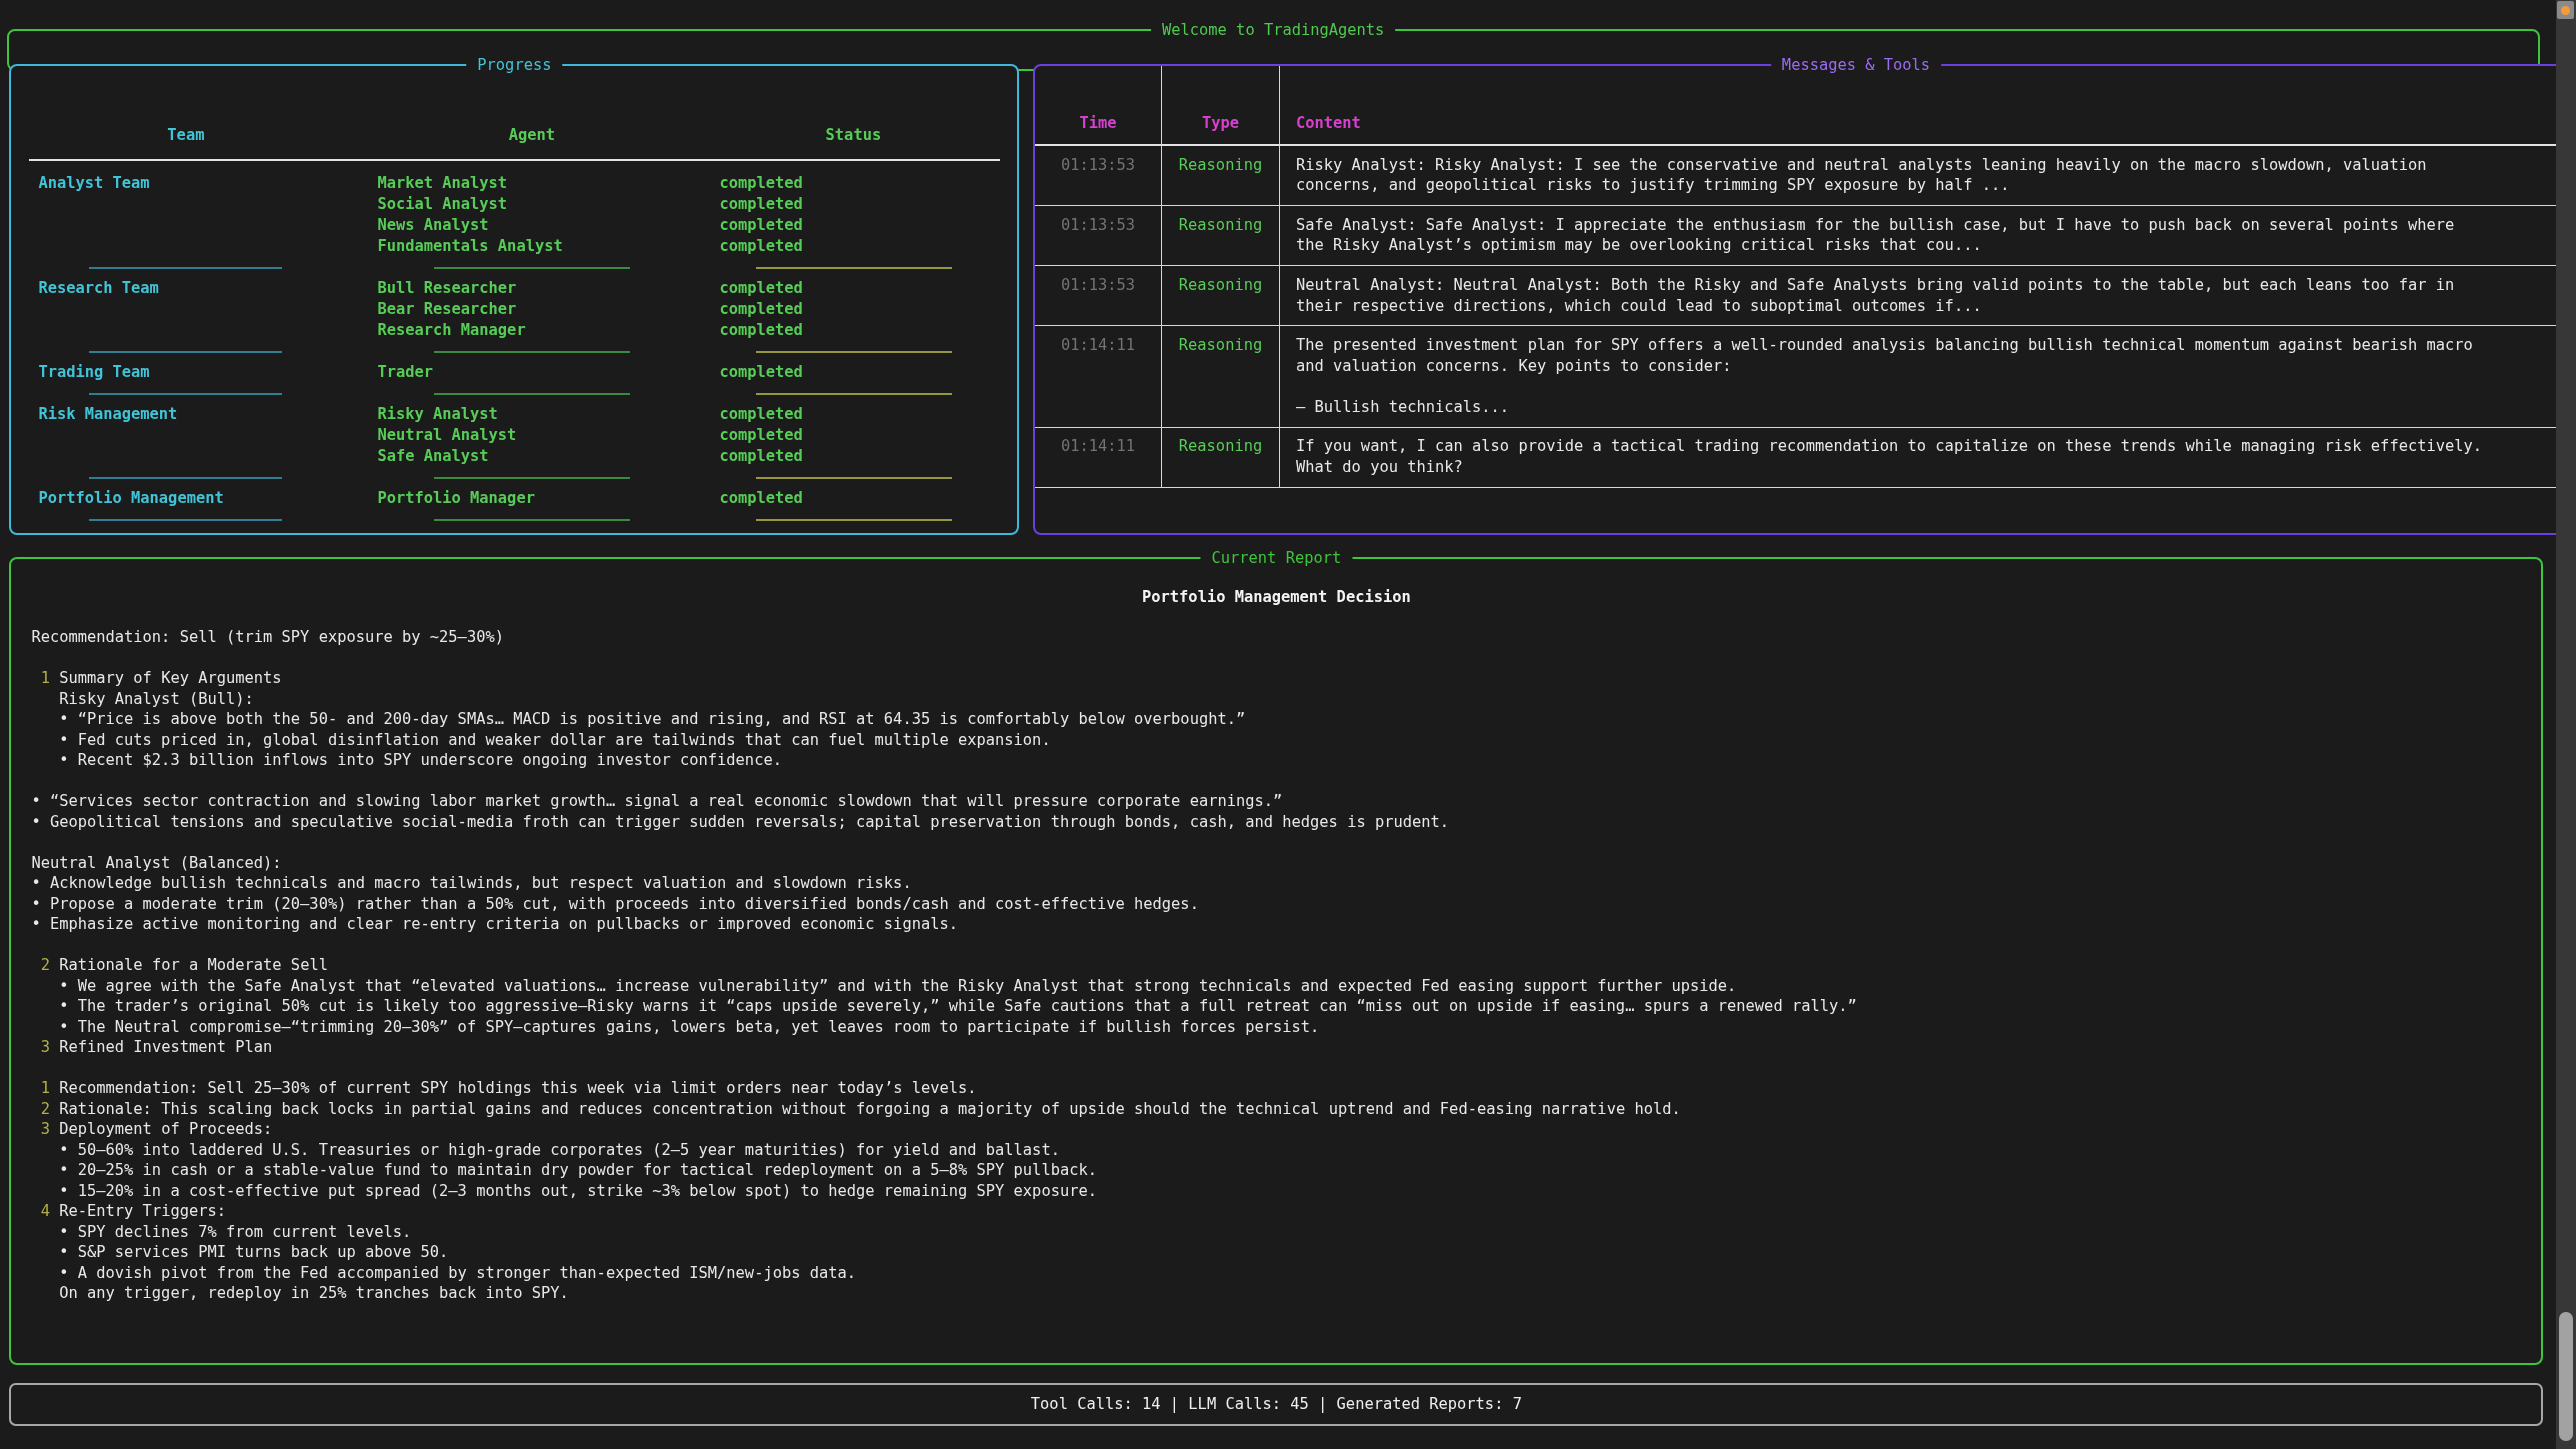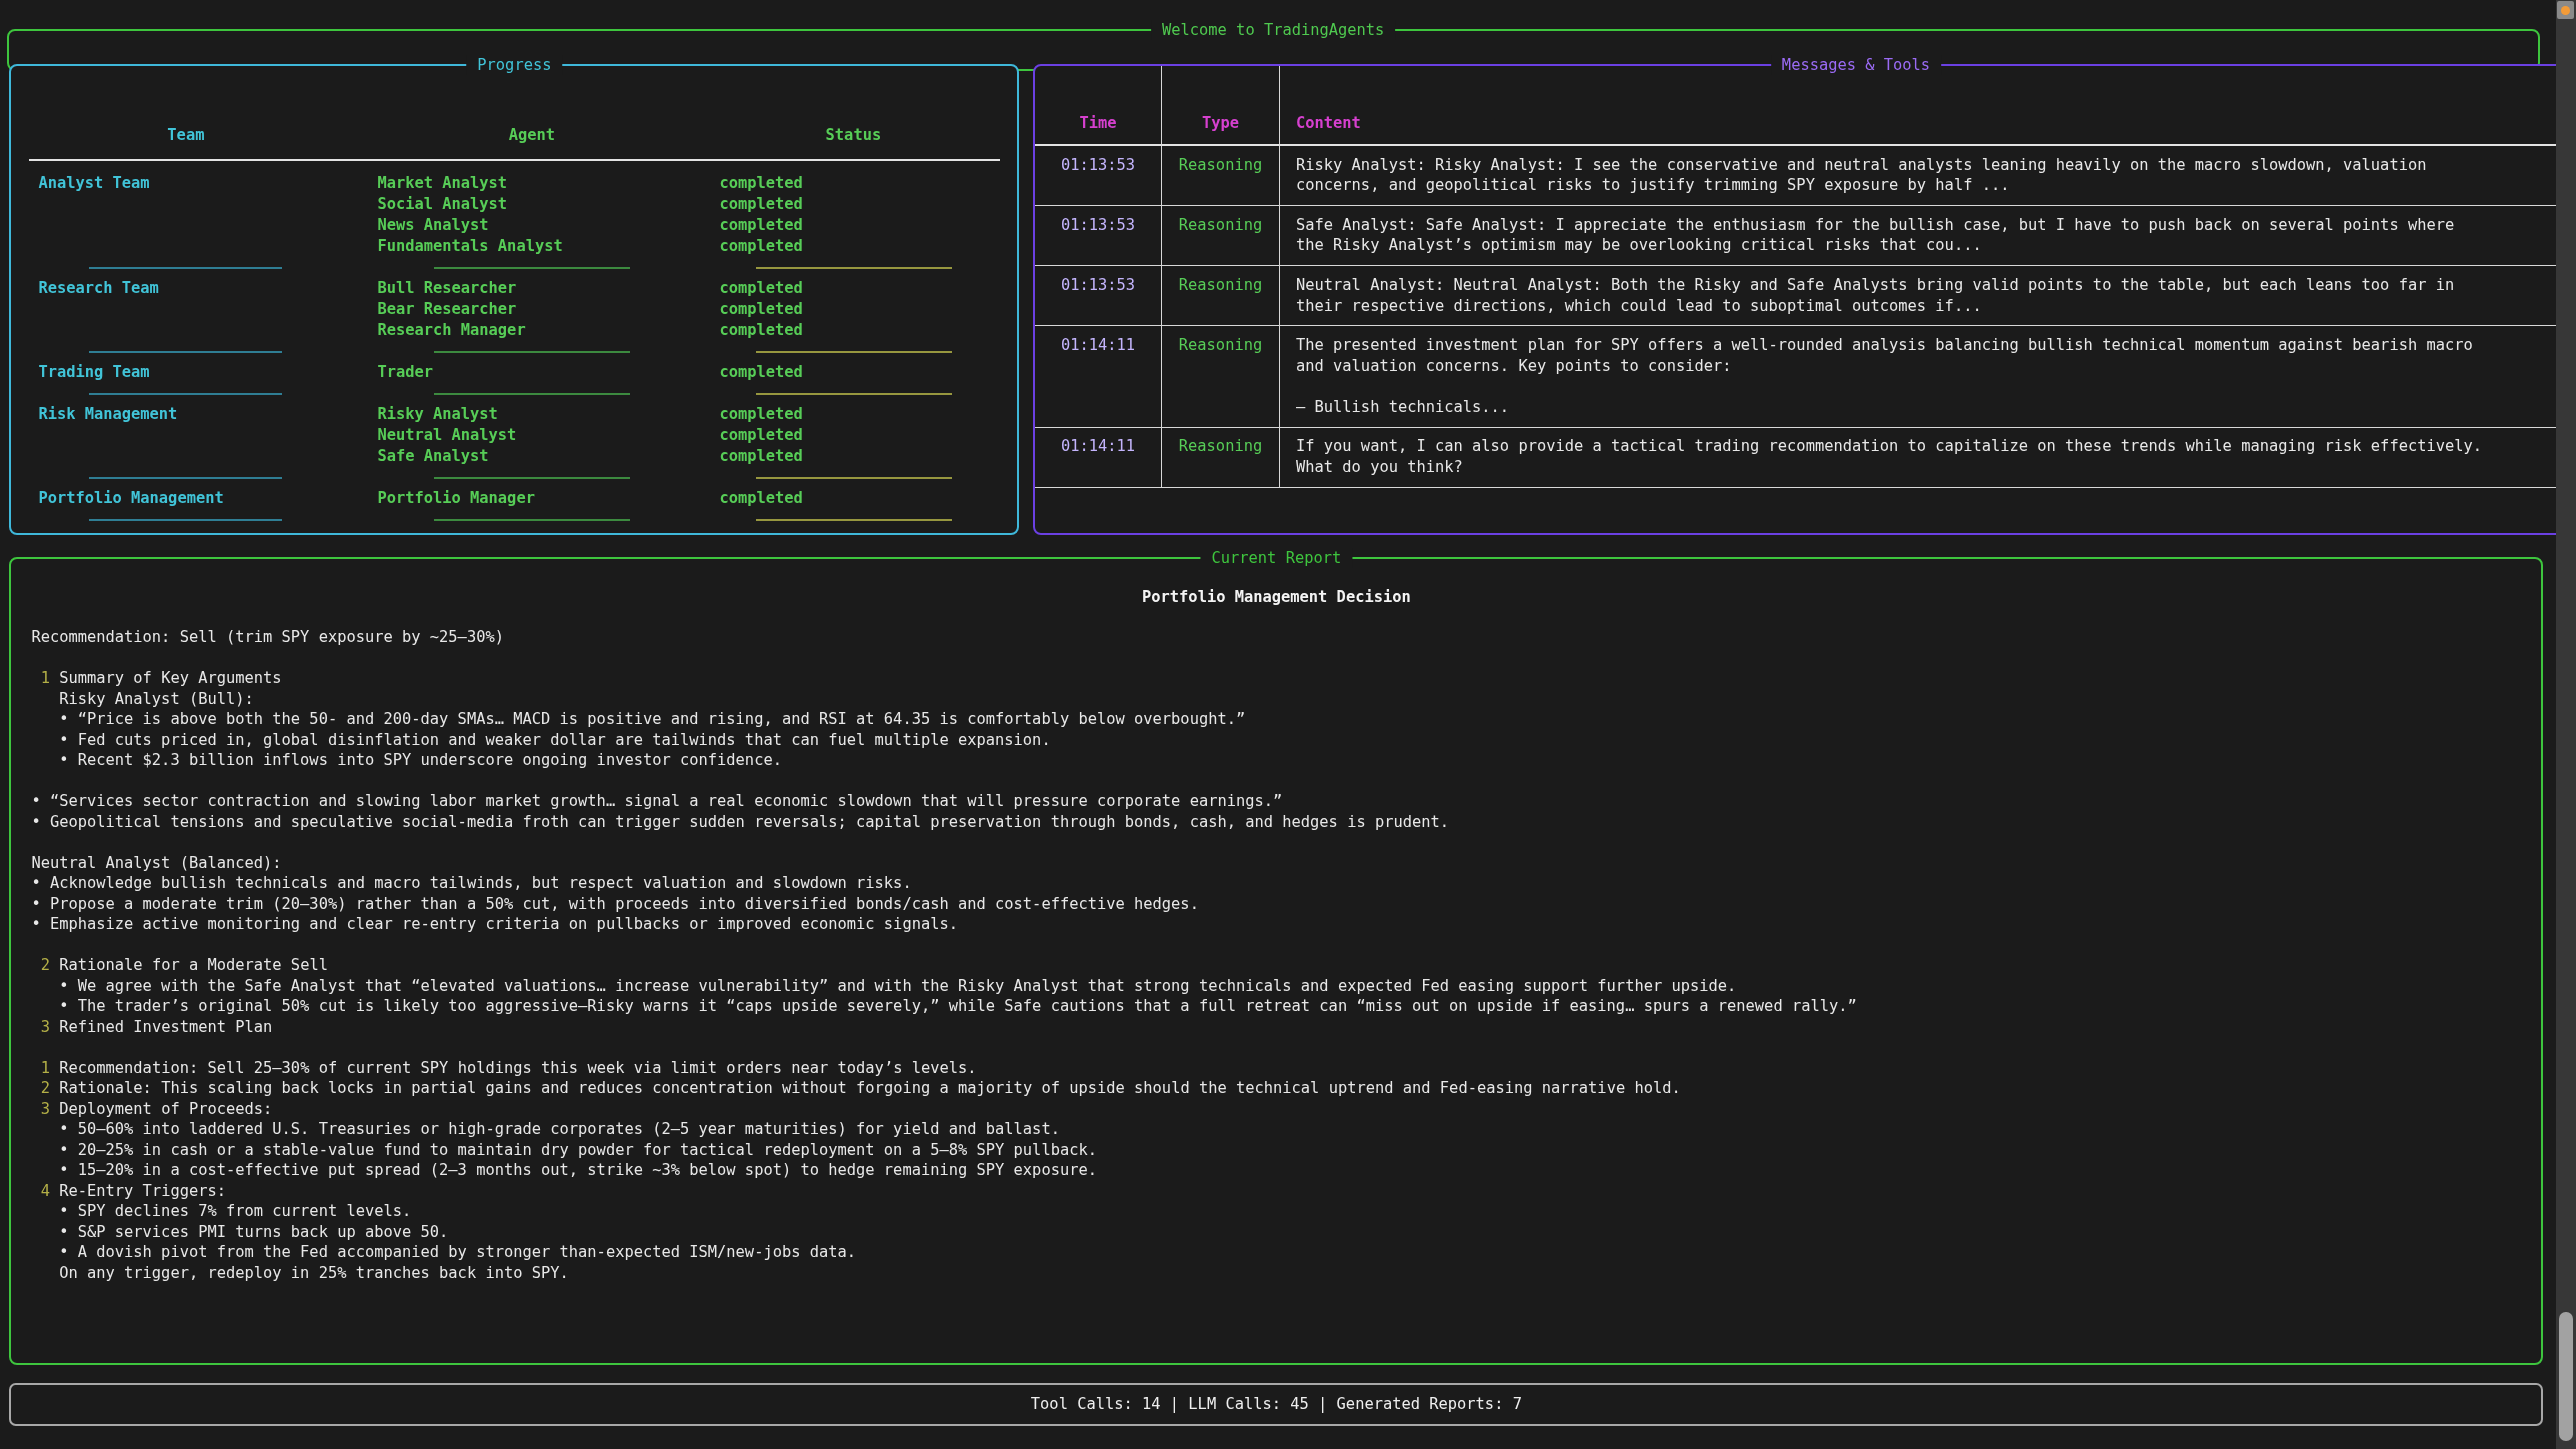--- a/index.html
+++ b/index.html
@@ -33,21 +33,21 @@
   .psep.status { left:745px; width:196px; background:#97973f; }
 
   
   #messages { left:1033px; top:64px; width:1646px; height:471px; border-color:#6b40e3; }
   #messages .panel-title { color:#9b6bf5; }
   .mtable { padding-top:0; }
   .mrow { display:flex; border-bottom:1.3px solid #d8d8d8; }
   .mrow.header { font-weight:bold; color:#d640cf; border-bottom:2px solid #e3e3e3; }
   .mrow.header .mcell { padding-top:47px; padding-bottom:10.7px; }
   .mcell { padding-top:8.7px; padding-bottom:9.4px; }
-  .mcell-time { width:127px; text-align:center; border-right:1.3px solid #d8d8d8; flex:none; color:#c4b5fd; line-height:20.5px; }
+  .mcell-time { width:127px; text-align:center; border-right:1.3px solid #d8d8d8; flex:none; color:#737373; line-height:20.5px; }
   .mcell-type { width:118px; text-align:center; border-right:1.3px solid #d8d8d8; flex:none; color:#57cd57; line-height:20.5px; }
   .mcell-content { flex:1; padding-left:16px; padding-right:10.7px; white-space:pre-wrap; color:#e8e8e8; line-height:20.5px; }
   .mrow.header .mcell-time, .mrow.header .mcell-type { color:#d640cf; }
   .mrow.header .mcell-content { color:#d640cf; }
 
   
   #report { left:9.4px; top:557px; width:2534px; height:808px; border-color:#3ec53e; }
   #report .panel-title { color:#3ec53e; }
   .report-heading { text-align:center; font-weight:bold; color:#f4f4f4; margin-top:28px; height:21px; line-height:21px; }
   .report-body { margin-top:19px; padding-left:20px; }
@@ -231,20 +231,21 @@
       <div class="rline">• Geopolitical tensions and speculative social-media froth can trigger sudden reversals; capital preservation through bonds, cash, and hedges is prudent.</div>
       <div class="rline">&nbsp;</div>
       <div class="rline">Neutral Analyst (Balanced):</div>
       <div class="rline">• Acknowledge bullish technicals and macro tailwinds, but respect valuation and slowdown risks.</div>
       <div class="rline">• Propose a moderate trim (20–30%) rather than a 50% cut, with proceeds into diversified bonds/cash and cost-effective hedges.</div>
       <div class="rline">• Emphasize active monitoring and clear re-entry criteria on pullbacks or improved economic signals.</div>
       <div class="rline">&nbsp;</div>
       <div class="rline"> <span class="rnum">2</span> Rationale for a Moderate Sell</div>
       <div class="rline">   • We agree with the Safe Analyst that “elevated valuations… increase vulnerability” and with the Risky Analyst that strong technicals and expected Fed easing support further upside.</div>
       <div class="rline">   • The trader’s original 50% cut is likely too aggressive—Risky warns it “caps upside severely,” while Safe cautions that a full retreat can “miss out on upside if easing… spurs a renewed rally.”</div>
+      <div class="rline">   • The Neutral compromise—“trimming 20–30%” of SPY—captures gains, lowers beta, yet leaves room to participate if bullish forces persist.</div>
       <div class="rline"> <span class="rnum">3</span> Refined Investment Plan</div>
       <div class="rline">&nbsp;</div>
       <div class="rline"> <span class="rnum">1</span> Recommendation: Sell 25–30% of current SPY holdings this week via limit orders near today’s levels.</div>
       <div class="rline"> <span class="rnum">2</span> Rationale: This scaling back locks in partial gains and reduces concentration without forgoing a majority of upside should the technical uptrend and Fed-easing narrative hold.</div>
       <div class="rline"> <span class="rnum">3</span> Deployment of Proceeds:</div>
       <div class="rline">   • 50–60% into laddered U.S. Treasuries or high-grade corporates (2–5 year maturities) for yield and ballast.</div>
       <div class="rline">   • 20–25% in cash or a stable-value fund to maintain dry powder for tactical redeployment on a 5–8% SPY pullback.</div>
       <div class="rline">   • 15–20% in a cost-effective put spread (2–3 months out, strike ~3% below spot) to hedge remaining SPY exposure.</div>
       <div class="rline"> <span class="rnum">4</span> Re-Entry Triggers:</div>
       <div class="rline">   • SPY declines 7% from current levels.</div>

